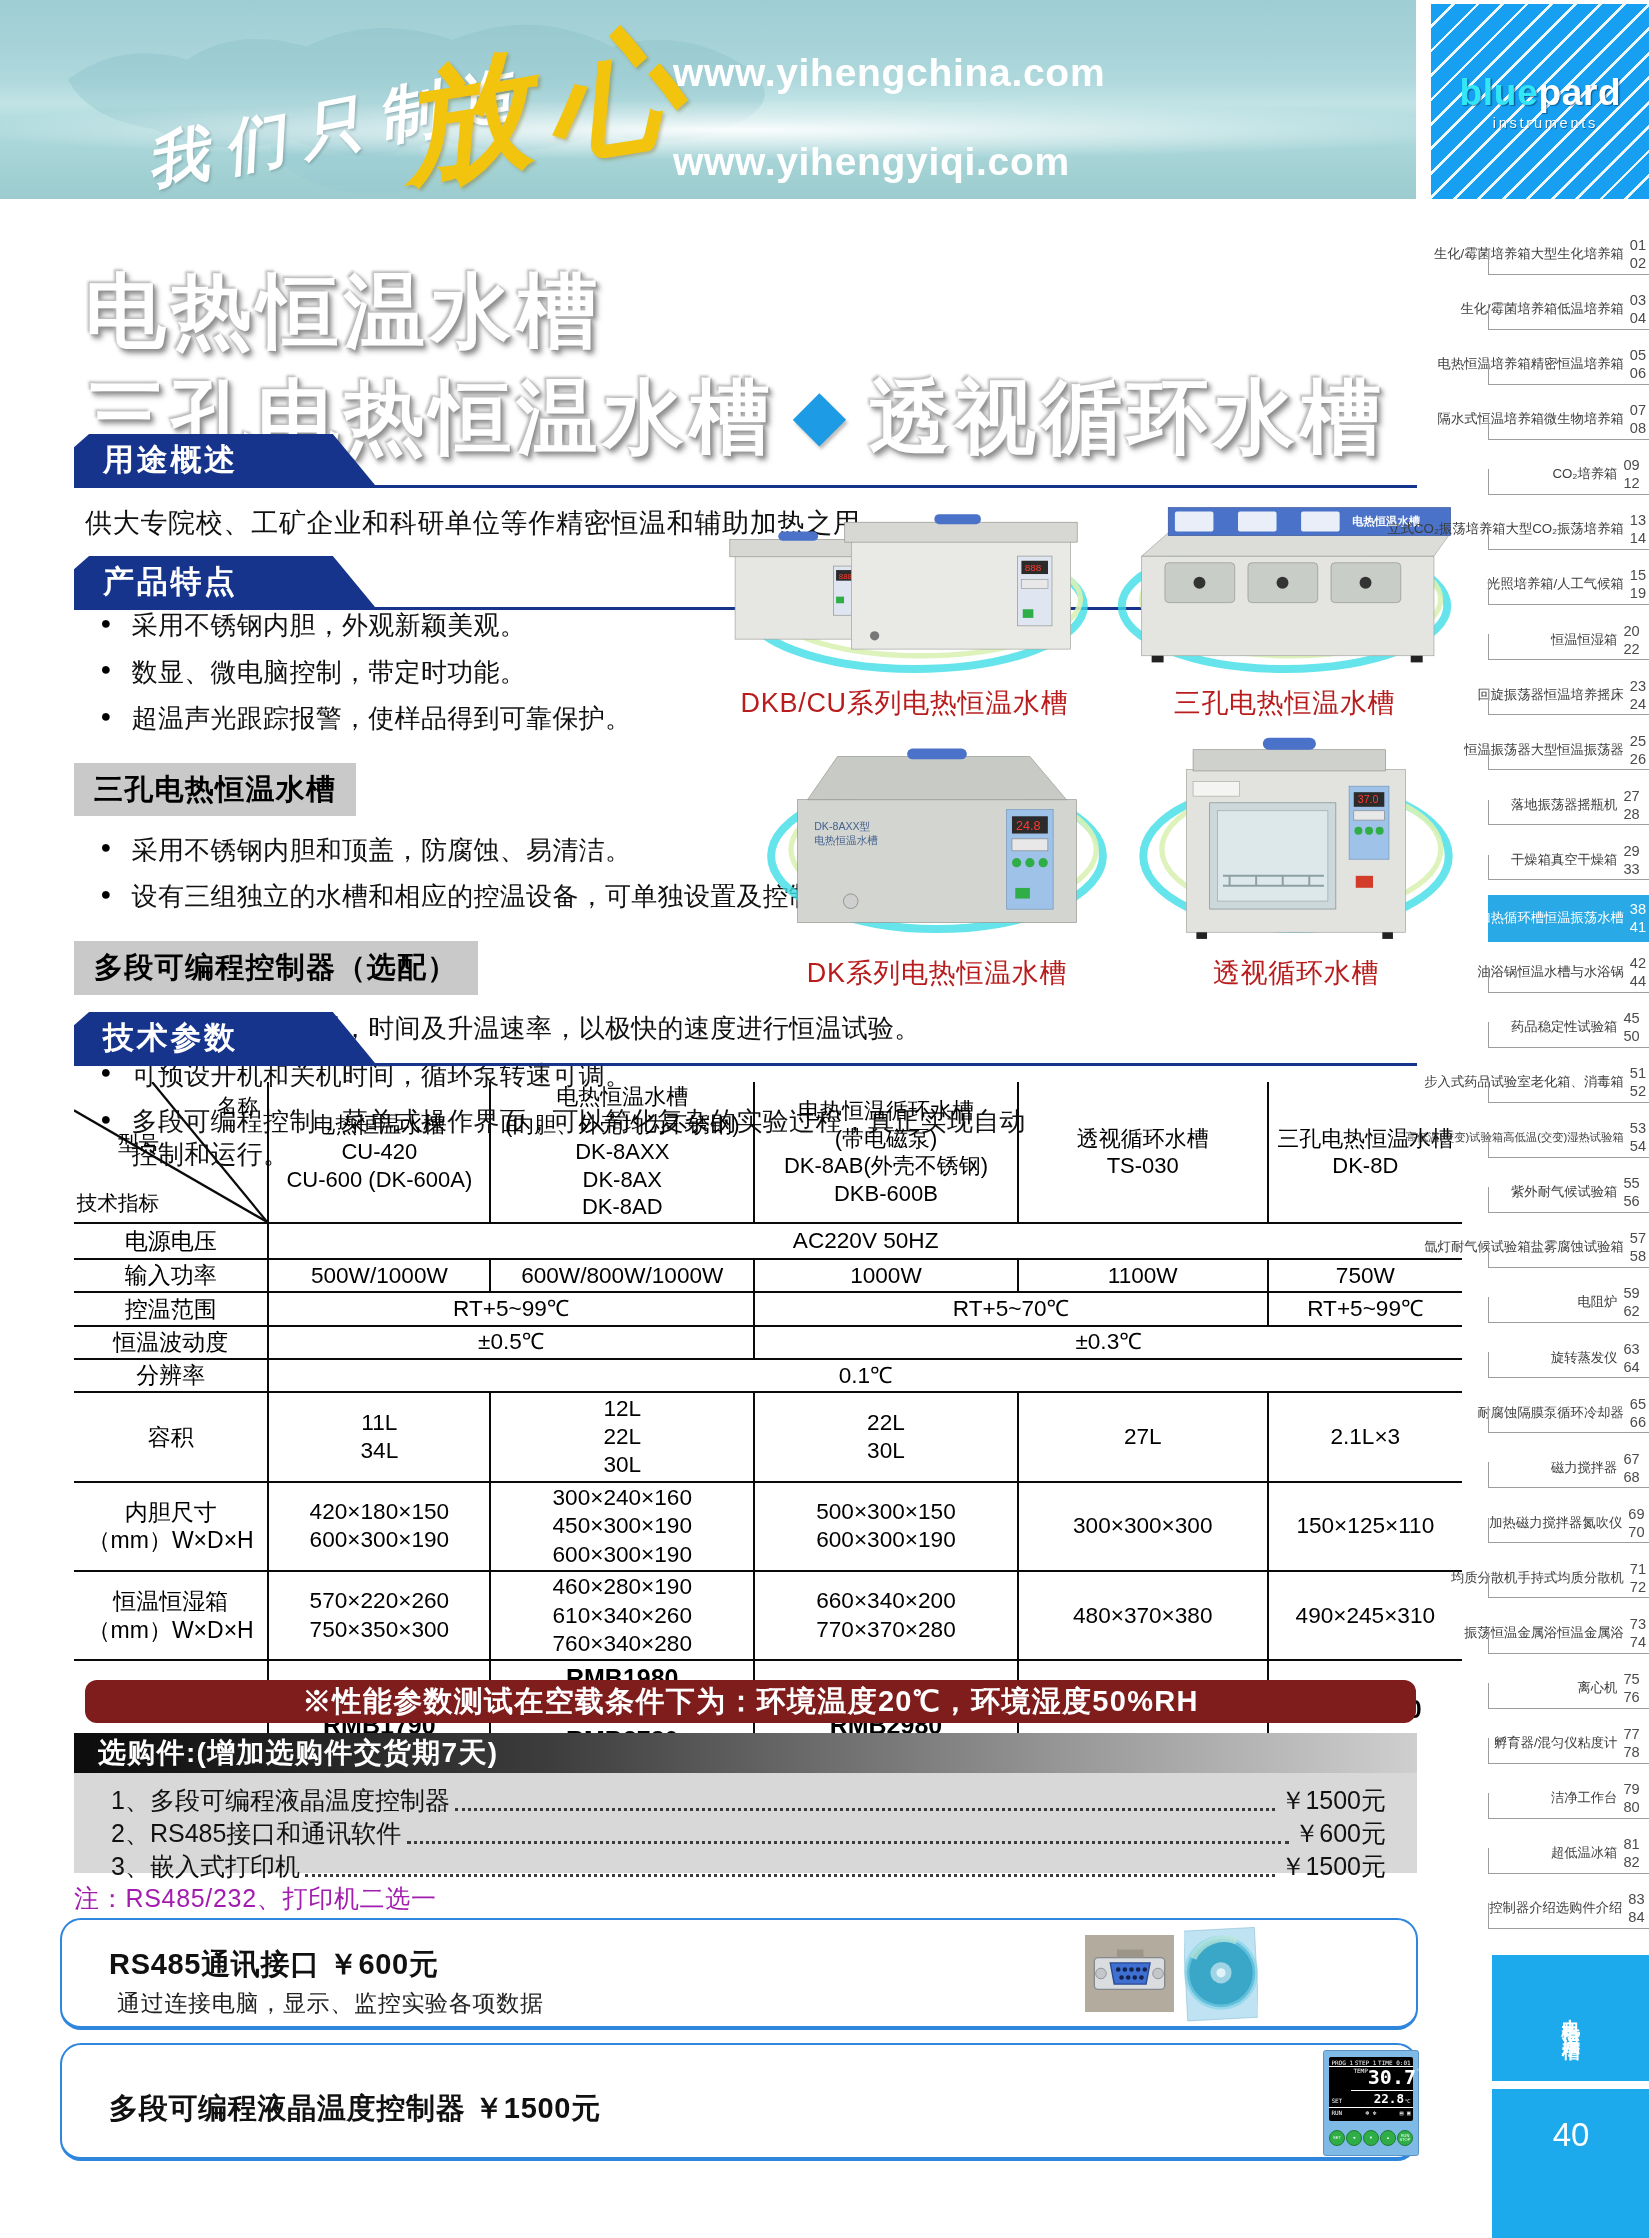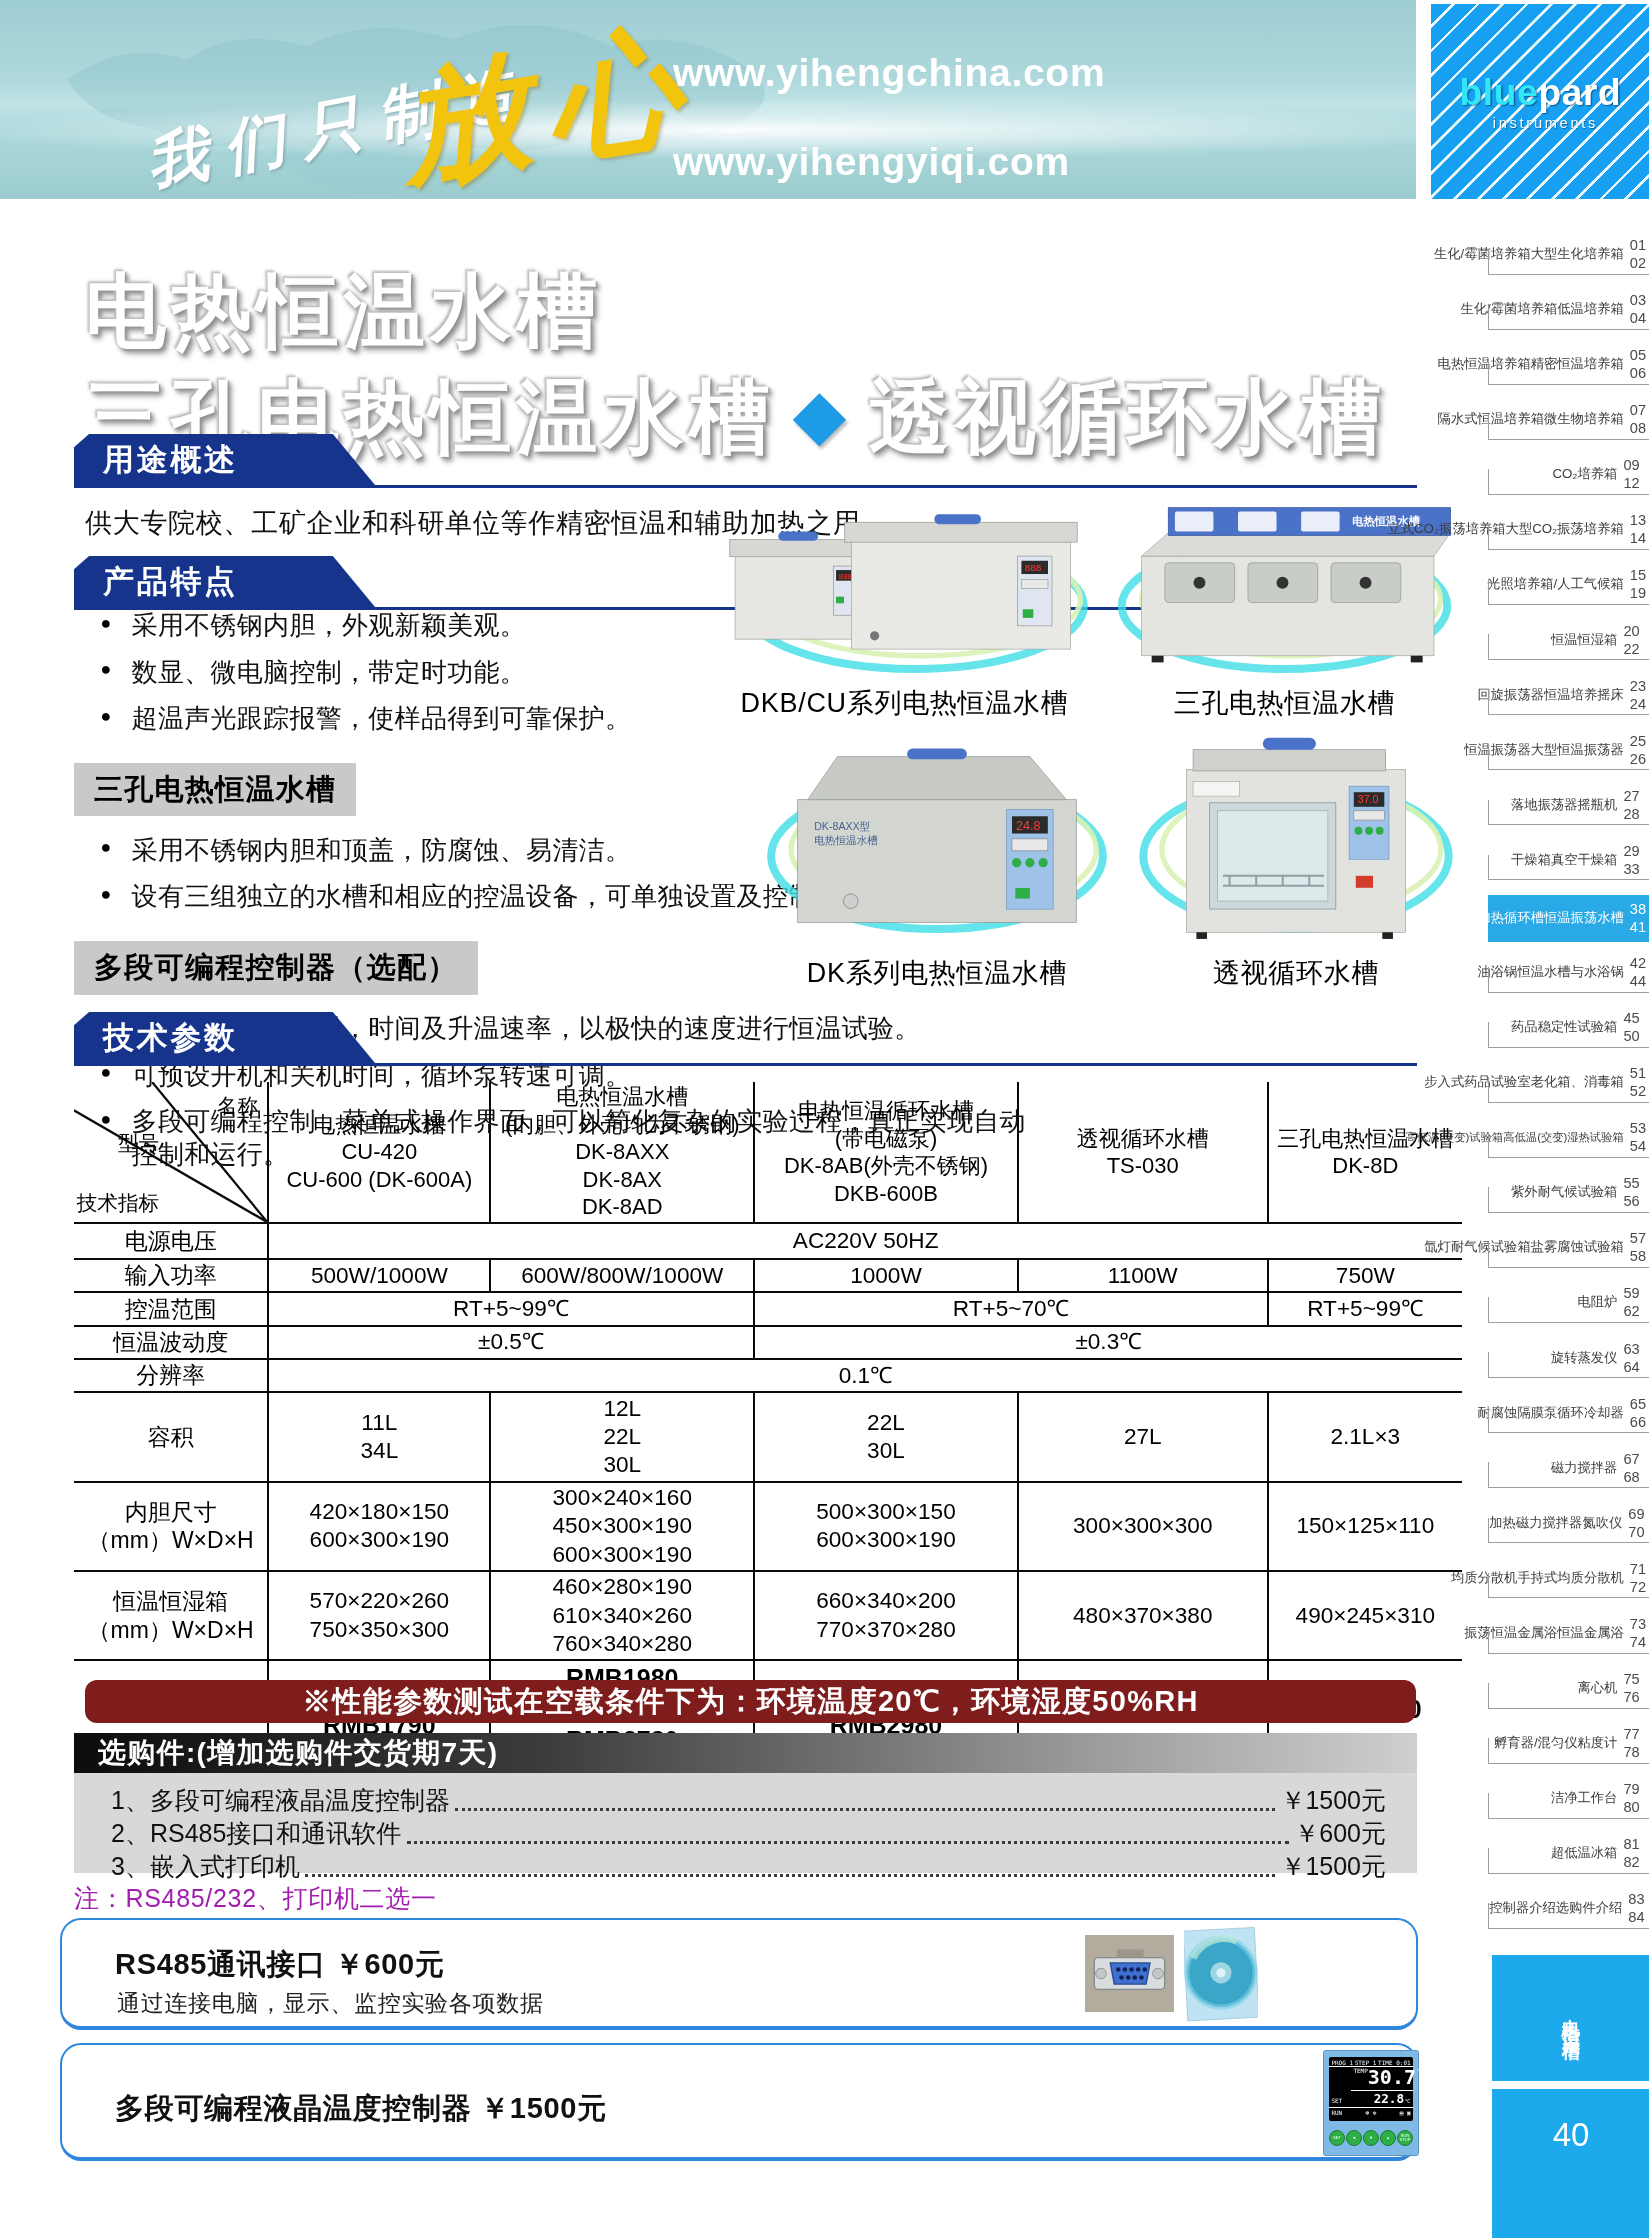--- a/index.html
+++ b/index.html
@@ -48,21 +48,21 @@
   
   .feat-col{position:absolute;left:74px;top:609px;width:997px;}
   ul.blist{list-style:none;margin:0;padding:0 0 0 26.6px;}
   ul.blist li{position:relative;font-size:26px;line-height:1.28;margin-bottom:13.3px;padding-left:31px;letter-spacing:0.3px;}
   ul.blist li::before{content:"●";position:absolute;left:0;top:2.7px;font-size:18px;color:#000;}
   .grey-head{display:inline-block;background:#c9c9c9;color:#000;font-size:29px;font-weight:bold;
        padding:6.6px 20px;margin:14.6px 0 17.3px 0;letter-spacing:1.3px;}
 
   
   .prod{position:absolute;text-align:center;}
-  .prod .cap{font-size:27px;color:#000000;letter-spacing:0.7px;margin-top:4px;}
+  .prod .cap{font-size:27px;color:#b91c1c;letter-spacing:0.7px;margin-top:4px;}
   .p1{left:715px;top:493px;width:379px;}
   .p2{left:1105px;top:493px;width:359px;}
   .p3{left:751px;top:730px;width:372px;}
   .p4{left:1130px;top:723px;width:332px;}
 
   
   .tech-table{position:absolute;left:74px;top:1082px;width:1388px;border-collapse:collapse;table-layout:fixed;}
   .tech-table th,.tech-table td{border:none;padding:1.3px 4px;text-align:center;vertical-align:middle;
        font-size:22.6px;font-weight:normal;color:#000;white-space:pre-line;line-height:1.25;}
   .tech-table thead th{font-size:22px;}
@@ -88,21 +88,21 @@
        box-sizing:border-box;padding:10.6px 31px 6.6px 37px;display:flex;flex-direction:column;justify-content:space-around;}
   .opt-row{display:flex;align-items:flex-end;font-size:25px;}
   .opt-row .lead{flex:1;border-bottom:3.3px dotted #3a3a3a;margin:0 5.3px 6px 5.3px;}
   .opt-note{position:absolute;left:74px;top:1882px;color:#a21caf;font-size:25px;letter-spacing:0.7px;}
 
   
   .promo{position:absolute;left:60px;width:1358px;border:2px solid #2f86dd;border-bottom-width:4px;
        border-radius:21px;background:#fff;box-sizing:border-box;}
   .promo1{top:1918px;height:112px;}
   .promo2{top:2043px;height:118px;}
-  .promo .ttl{position:absolute;left:53px;font-size:29px;font-weight:bold;letter-spacing:0.7px;text-align:right;}
+  .promo .ttl{position:absolute;left:47px;font-size:29px;font-weight:bold;letter-spacing:0.7px;text-align:right;}
   .promo .sub{position:absolute;left:55px;font-size:23px;color:#222;letter-spacing:0.7px;}
   .promo1 .ttl{top:25px;} .promo1 .sub{top:68px;}
   .promo2 .ttl{top:44px;}
   .db9{position:absolute;left:1023px;top:14.6px;}
   .cdimg{position:absolute;left:1122px;top:5.3px;}
   
   .lcd{position:absolute;left:1261px;top:5.3px;width:96px;height:106px;background:#7fb9e6;border:0.7px solid #5a93c4;
        border-radius:2.7px;box-sizing:border-box;padding:5.3px 4.7px;}
   .lcd-screen{background:#000;border-radius:2px;height:64px;color:#fff;position:relative;
        font-family:"DejaVu Sans Mono",monospace;}

